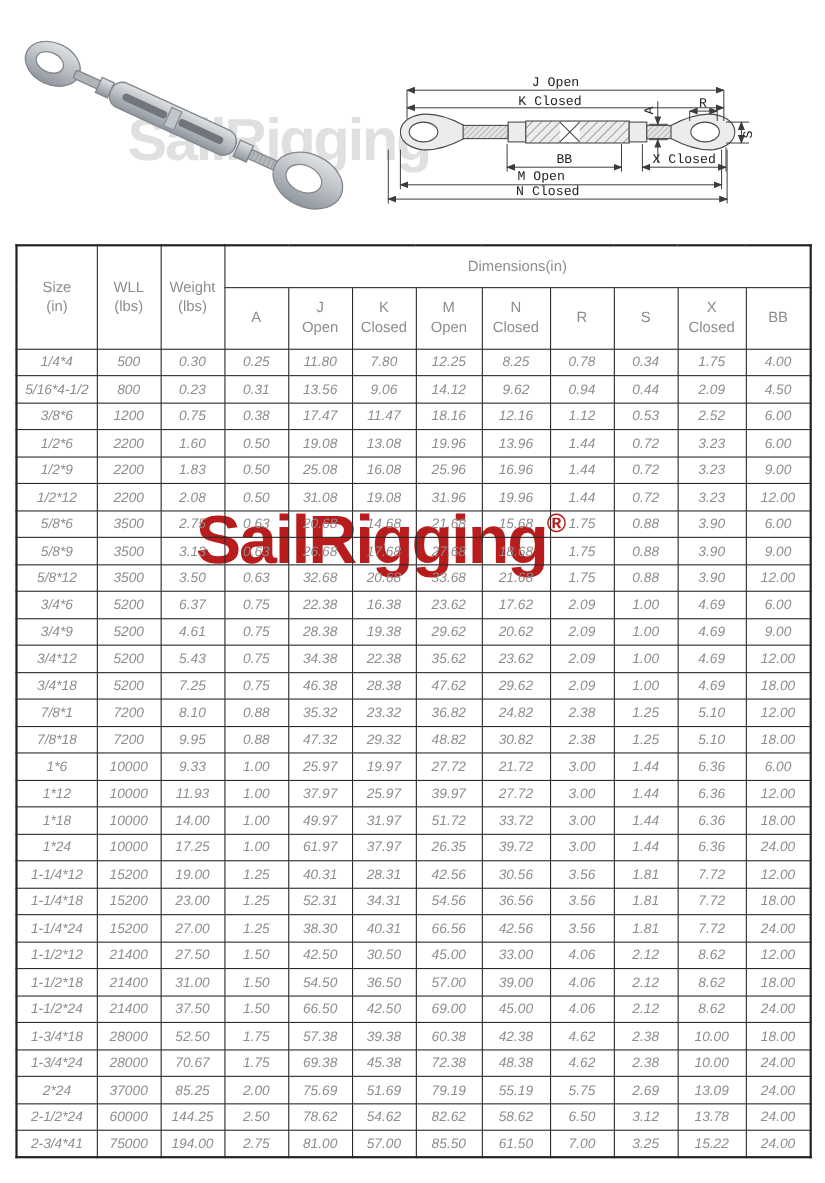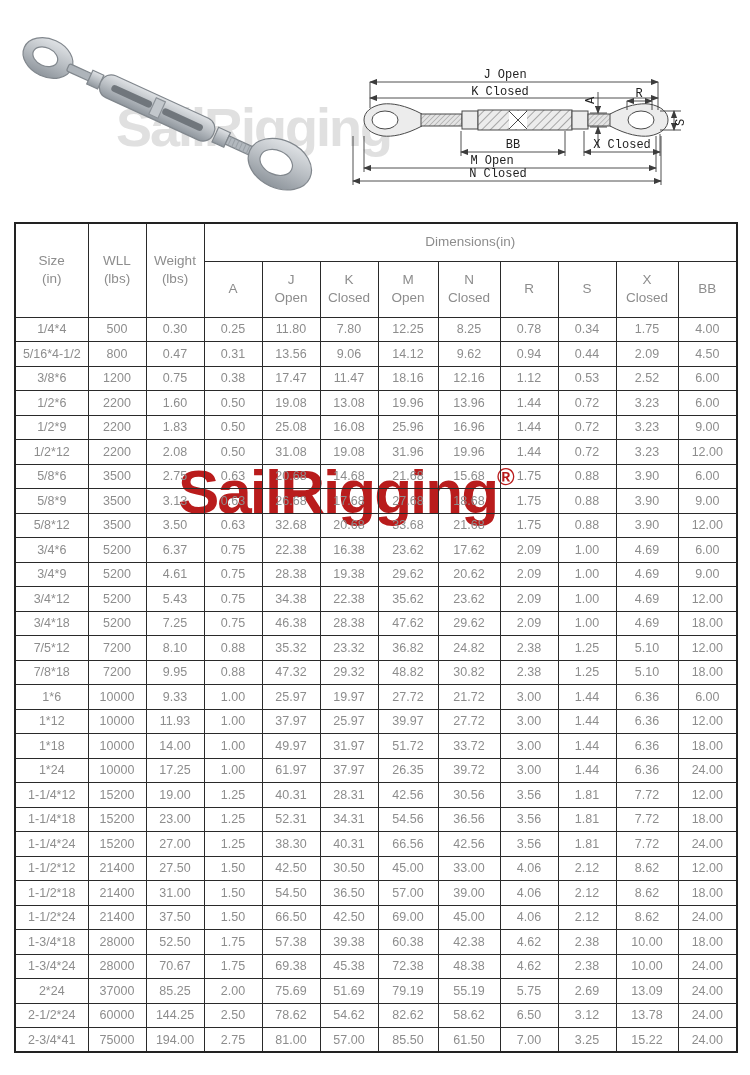--- a/index.html
+++ b/index.html
@@ -27,21 +27,21 @@
     background:transparent;border:2px solid #222;
   }
   table.specs th,table.specs td{
     border:1px solid #2a2a2a;color:#8d8d8d;text-align:center;
     padding:0;font-weight:normal;vertical-align:middle;
   }
   table.specs thead th{font-size:13.5px;line-height:1.35;white-space:pre-line;}
   thead tr.hrow1{height:38px;}
   thead tr.hrow2{height:56px;}
   table.specs tbody td{font-size:12.5px;}
-  table.specs tbody tr{height:24.5px;}
+  table.specs tbody tr{height:24.5px;font-style:italic;}
 </style>
 </head>
 <body>
 
 <div>
 
   <div class="wm wm-top"><span>SailRigging</span></div>
 
   <div class="wm wm-table"><span>SailRigging</span><span class="reg">®</span></div>
 
@@ -212,21 +212,21 @@
             <td>12.25</td>
             <td>8.25</td>
             <td>0.78</td>
             <td>0.34</td>
             <td>1.75</td>
             <td>4.00</td>
           </tr>
           <tr>
             <td>5/16*4-1/2</td>
             <td>800</td>
-            <td>0.47</td>
+            <td>0.23</td>
             <td>0.31</td>
             <td>13.56</td>
             <td>9.06</td>
             <td>14.12</td>
             <td>9.62</td>
             <td>0.94</td>
             <td>0.44</td>
             <td>2.09</td>
             <td>4.50</td>
           </tr>
@@ -378,21 +378,21 @@
             <td>46.38</td>
             <td>28.38</td>
             <td>47.62</td>
             <td>29.62</td>
             <td>2.09</td>
             <td>1.00</td>
             <td>4.69</td>
             <td>18.00</td>
           </tr>
           <tr>
-            <td>7/5*12</td>
+            <td>7/8*1</td>
             <td>7200</td>
             <td>8.10</td>
             <td>0.88</td>
             <td>35.32</td>
             <td>23.32</td>
             <td>36.82</td>
             <td>24.82</td>
             <td>2.38</td>
             <td>1.25</td>
             <td>5.10</td>

